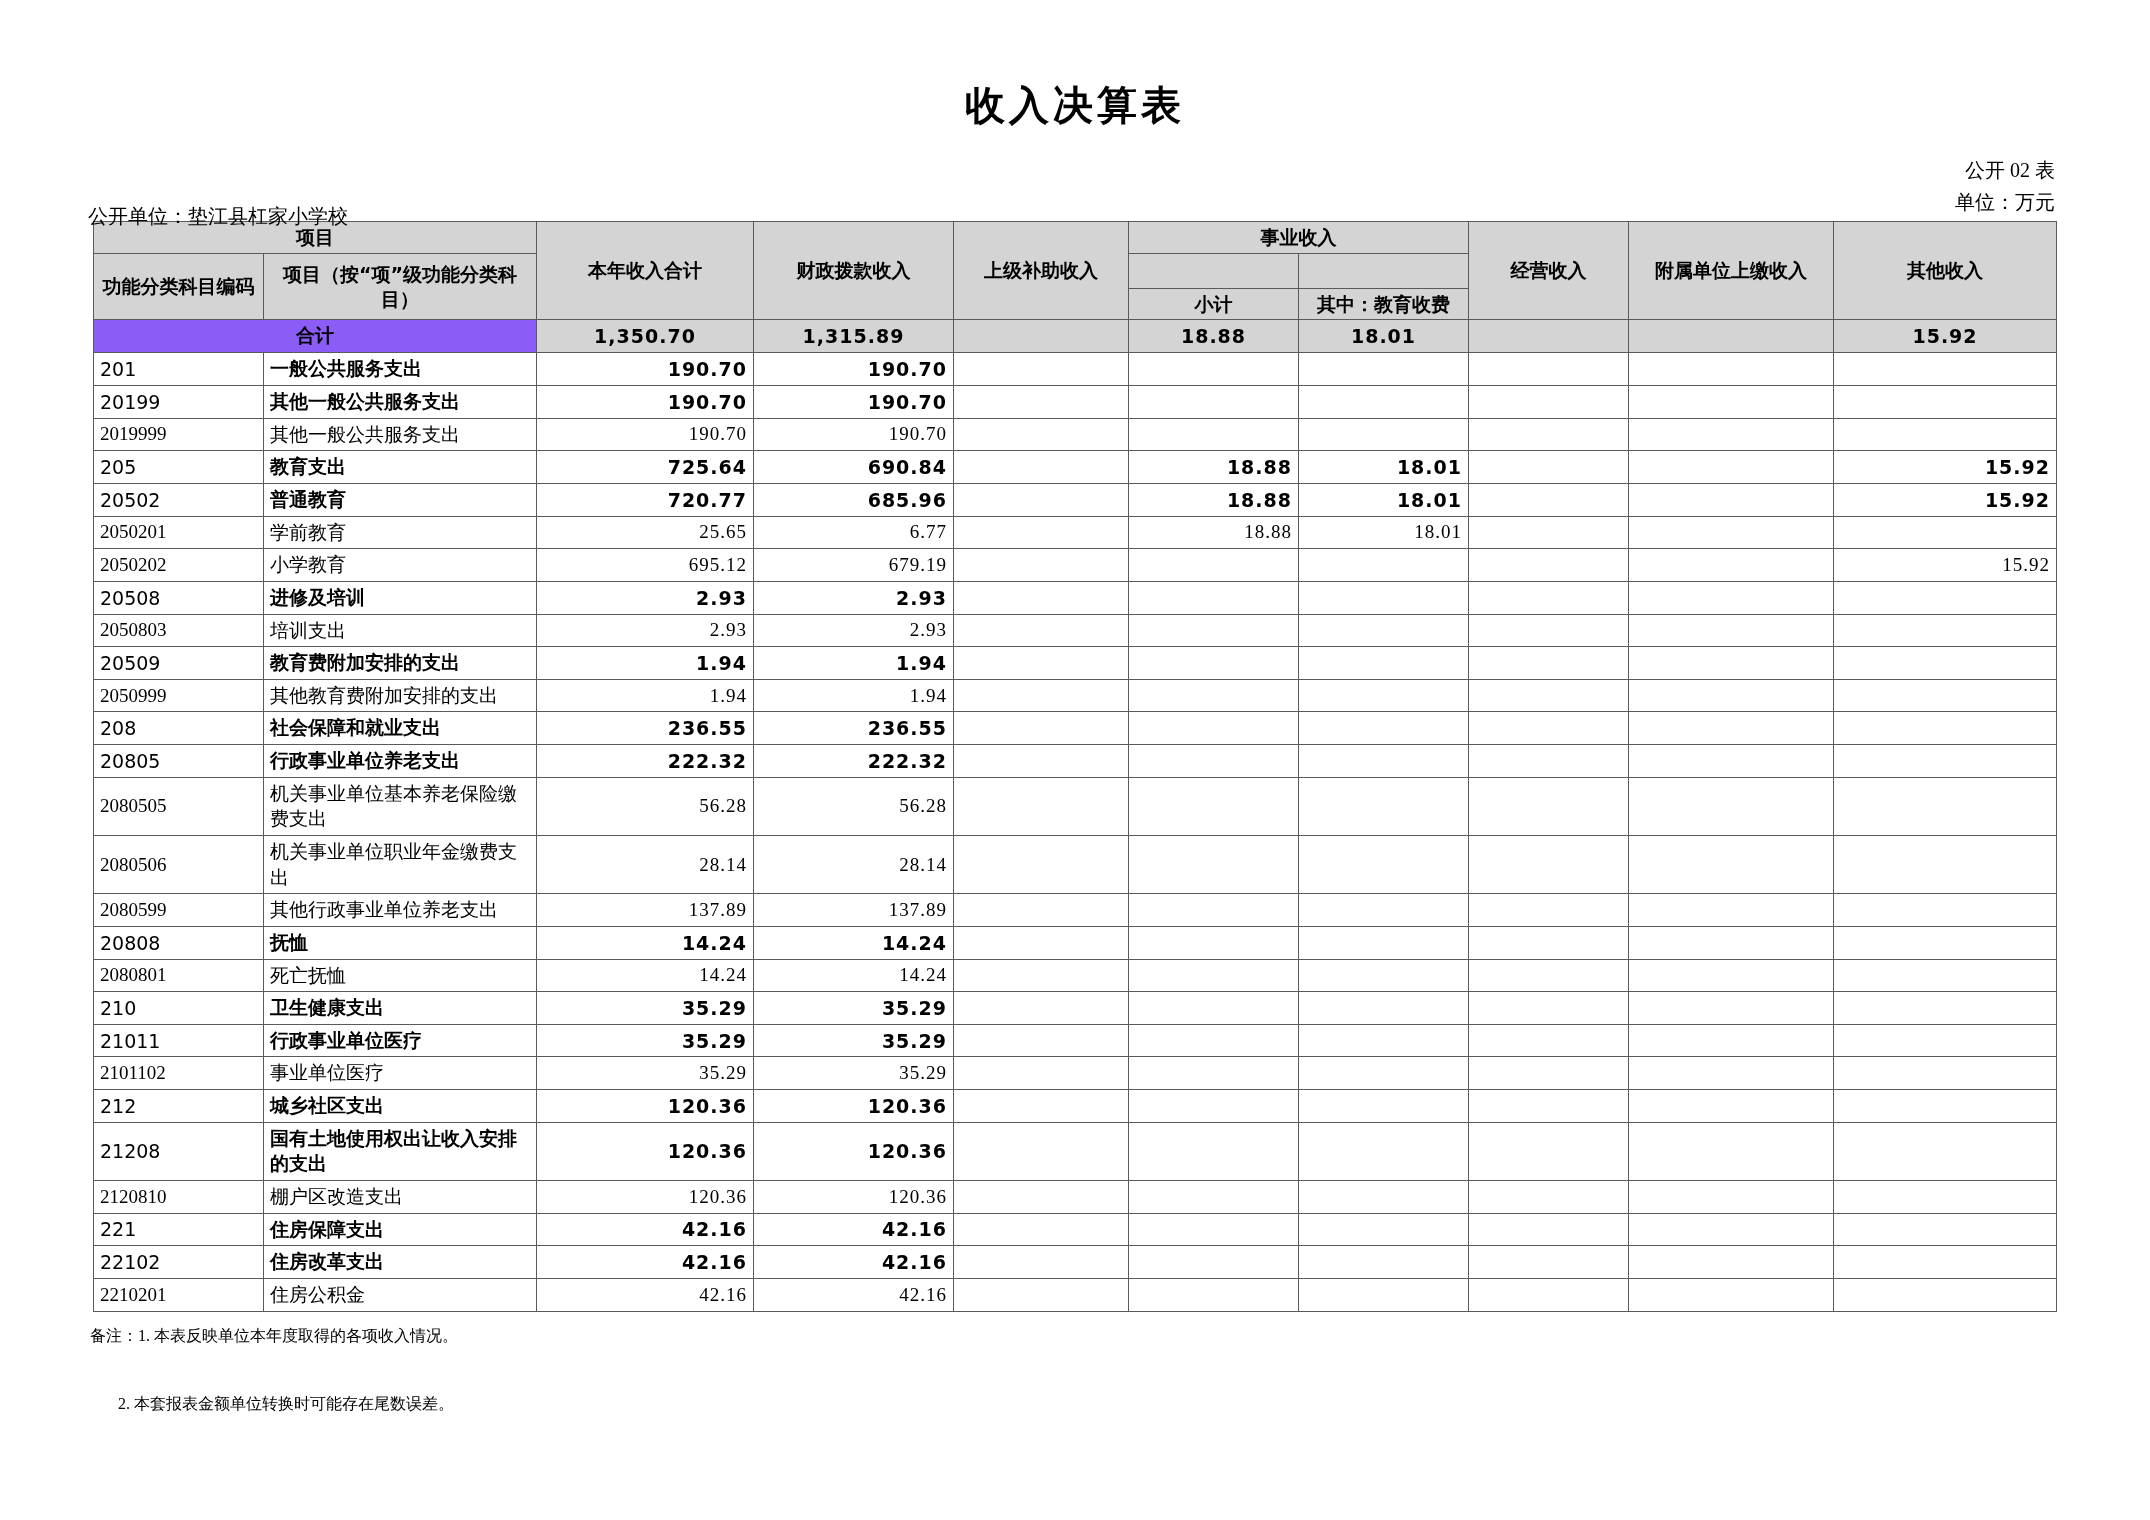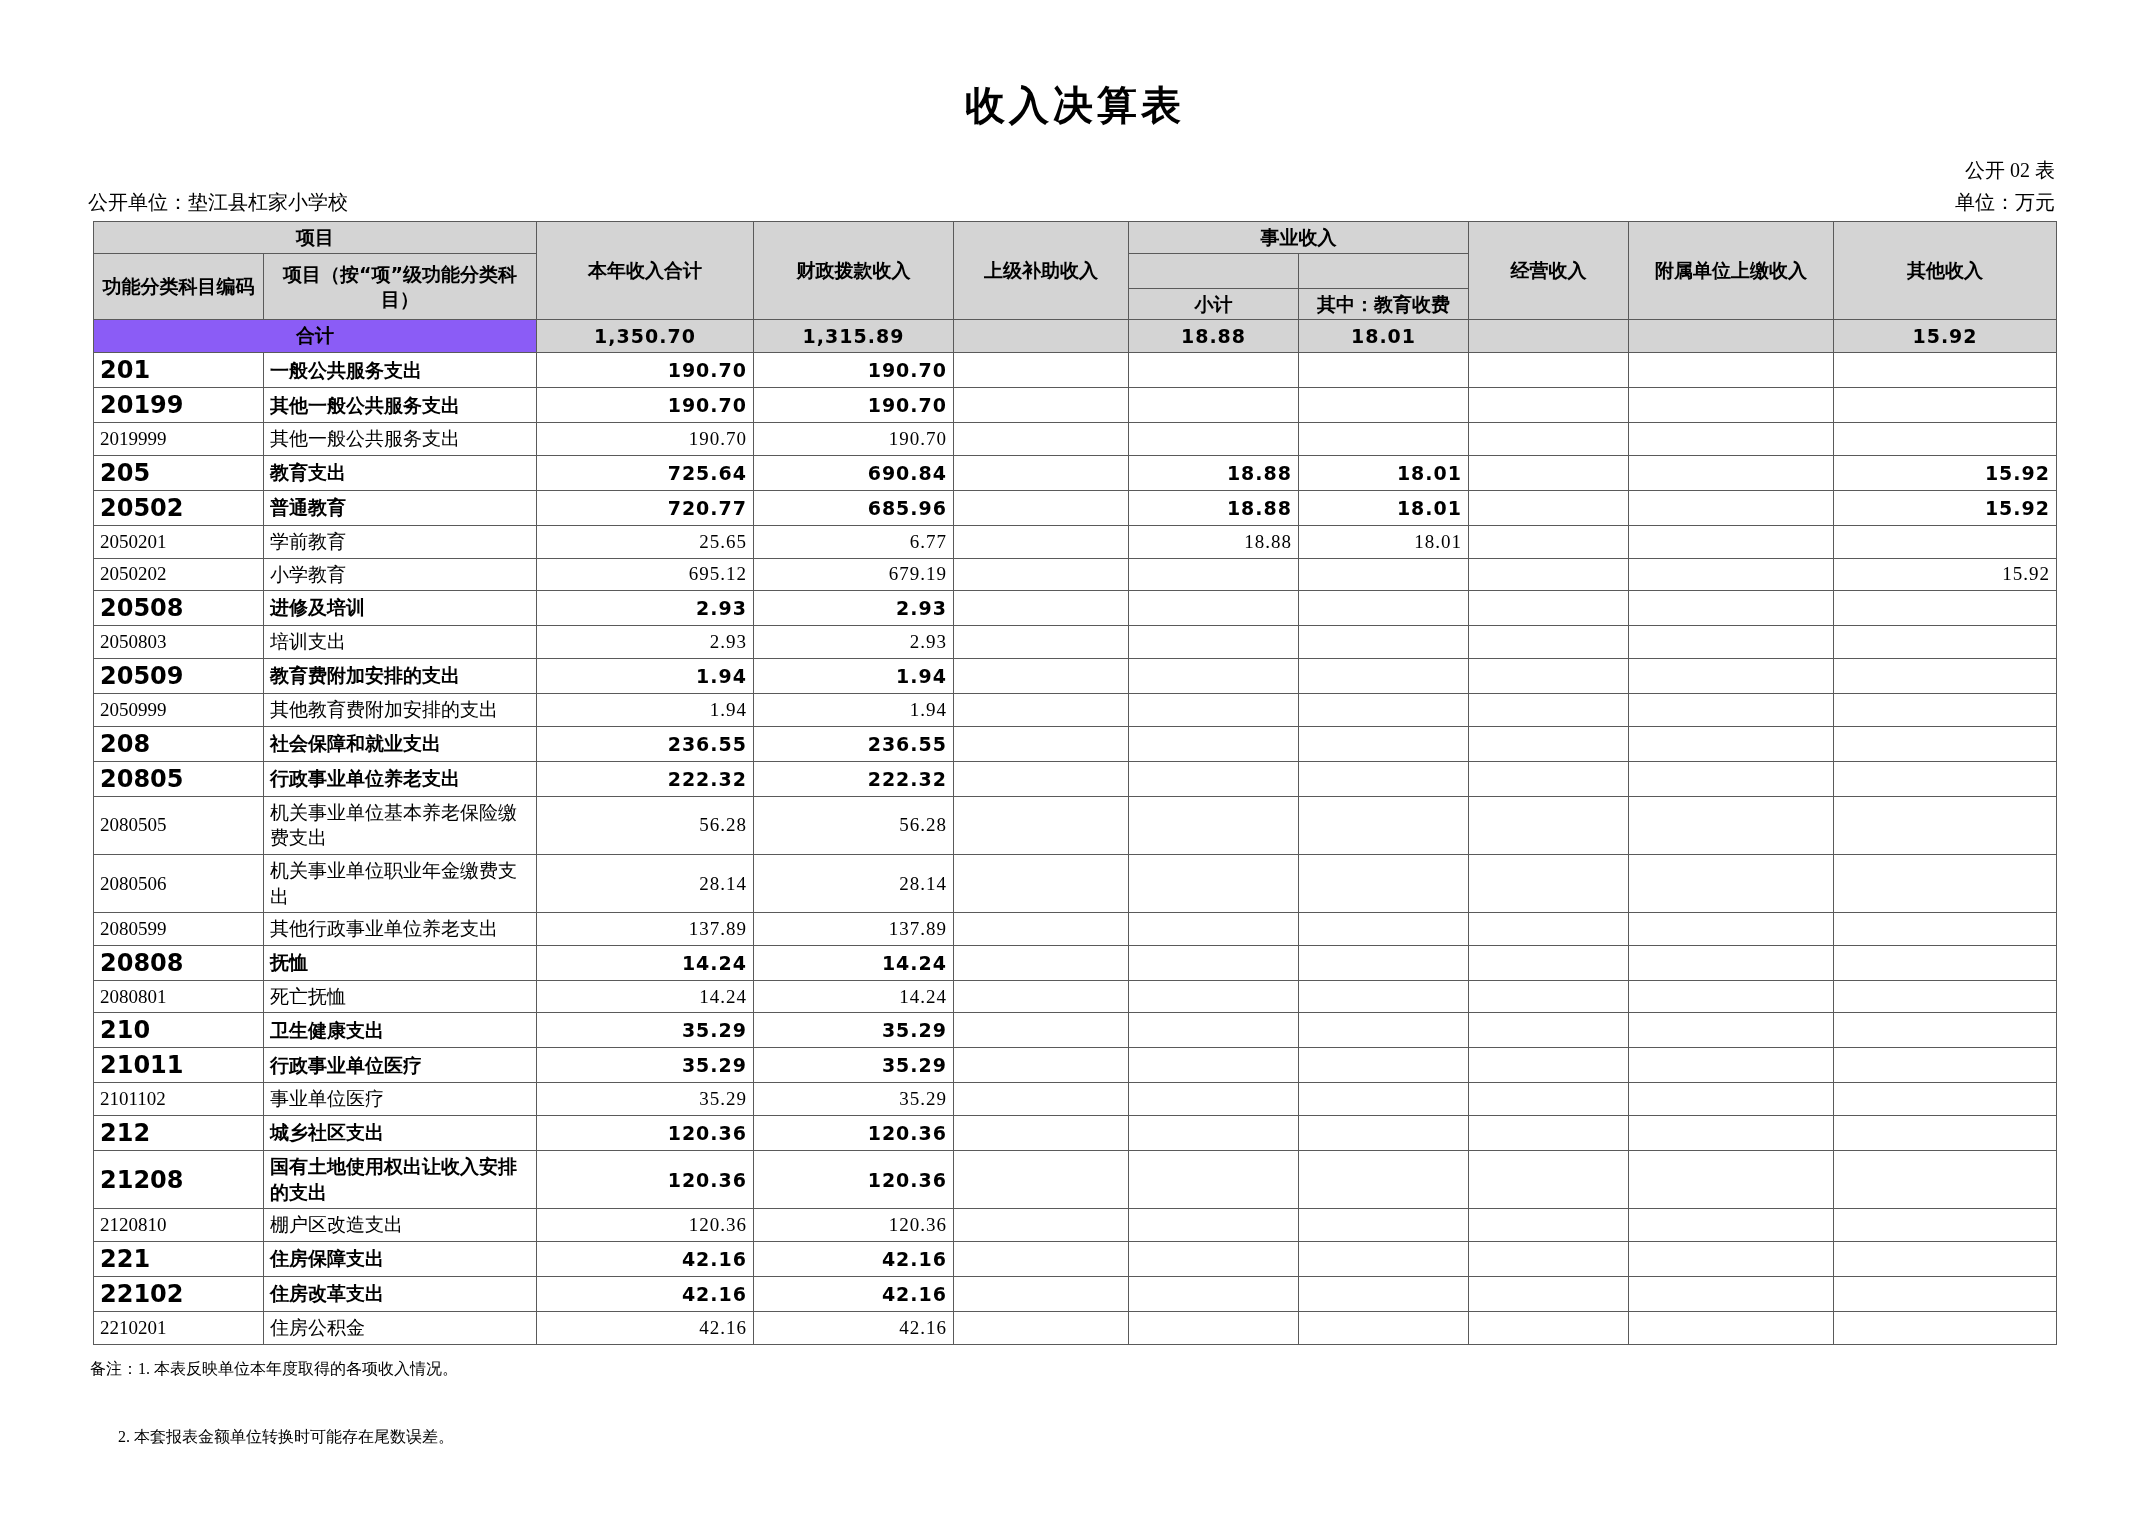--- a/index.html
+++ b/index.html
@@ -37,21 +37,21 @@
   .meta-right-top {
     position: absolute;
     right: 95px;
     top: -18px;
     font-size: 20px;
     font-family: "Liberation Serif", serif;
   }
   .meta-left {
     position: absolute;
     left: 88px;
-    top: 14px;
+    top: 28px;
     font-size: 20px;
   }
   .meta-right-bottom {
     position: absolute;
     right: 95px;
     top: 14px;
     font-size: 20px;
   }
   table.main {
     border-collapse: collapse;
@@ -88,22 +88,22 @@
     letter-spacing: 1px;
   }
   td.code {
     text-align: left;
     padding-left: 10px;
     font-family: "Liberation Serif", serif;
     font-size: 19px;
   }
   td.code.b {
     font-family: "DejaVu Sans", sans-serif;
-    font-weight: bold;
-    font-size: 24px;
+    font-weight: normal;
+    font-size: 19px;
   }
   td.name {
     text-align: left;
     padding-left: 14px;
     font-family: "Liberation Serif", serif;
     font-size: 19px;
     line-height: 1.35;
   }
   td.name.b {
     font-family: "DejaVu Sans", sans-serif;

